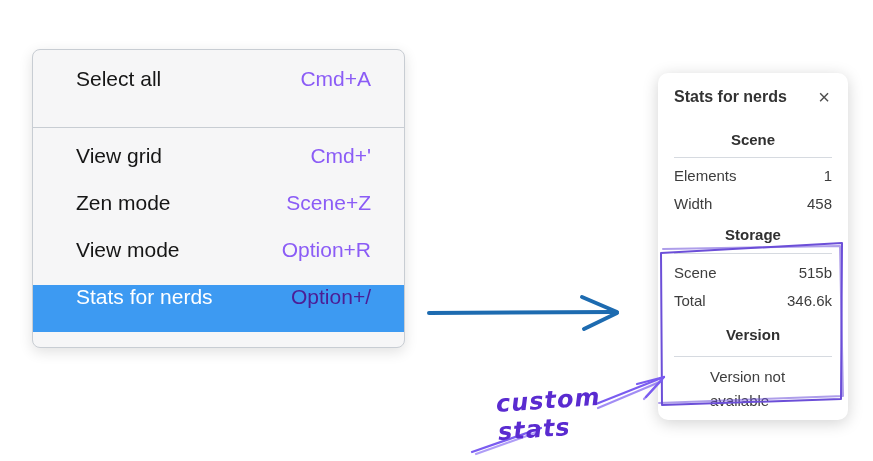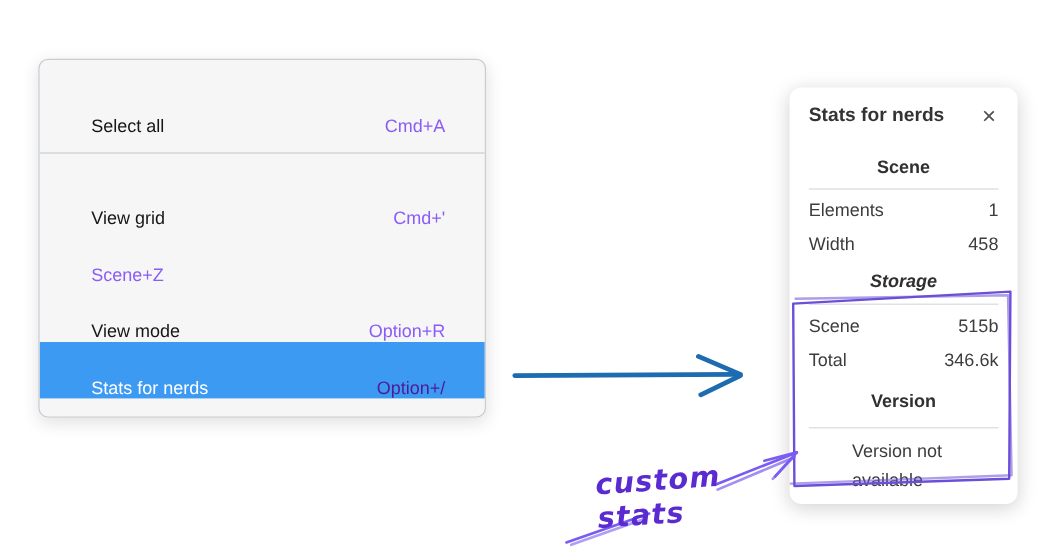--- a/index.html
+++ b/index.html
@@ -14,22 +14,22 @@
     position:absolute;left:32px;top:49px;width:373px;
     background:#f6f6f7;
     border:1px solid #c8cdd3;border-radius:8px;
     box-shadow:0 4px 14px rgba(0,0,0,.12);
     overflow:hidden;box-sizing:border-box;
   }
   .menu-group-1{padding:17px 0 13px 0;}
   .menu-group-2{padding:16px 0 15px 0;}
   .menu-divider{height:1px;background:#c8cdd3;}
   .menu-item{
-    height:47px;display:flex;align-items:flex-end;justify-content:space-between;
-    padding:0 33px 0 43px;font-size:15px;color:#161616;
+    height:47px;display:flex;align-items:flex-start;justify-content:space-between;
+    padding:0 33px 0 43px;font-size:21px;color:#161616;
   }
   .menu-item .shortcut{color:#8b5cf6;}
   .menu-item.highlighted{background:#3d9af2;color:#ffffff;}
   .menu-item.highlighted .shortcut{color:#4c1d95;}
 
   
   .panel{
     position:absolute;left:658px;top:73px;width:190px;height:347px;
     background:#ffffff;border-radius:10px;
     box-shadow:0 3px 16px rgba(0,0,0,.18);
@@ -43,21 +43,21 @@
   .panel-title{font-weight:bold;font-size:16px;color:#333333;}
   .panel-close{
     font-size:20px;line-height:20px;color:#4f4f4f;cursor:pointer;
     font-weight:400;padding:0 2px;
   }
   .sec-heading{
     text-align:center;font-weight:bold;font-size:15px;color:#303030;
     line-height:20px;
   }
   .sec-heading.scene{margin-top:22px;}
-  .sec-heading.storage{margin-top:7px;font-style:italic;}
+  .sec-heading.storage{margin-top:7px;}
   .sec-heading.version{margin-top:10px;}
   .sec-rule{height:1px;background:#d6dae0;border:0;margin:0;}
   .rule-scene{margin-top:7px;}
   .rule-storage{margin-top:8px;}
   .rule-version{margin-top:11px;}
   .rows-scene{margin-top:4px;}
   .rows-storage{margin-top:5px;}
   .stat-row{
     display:flex;align-items:center;justify-content:space-between;
     line-height:28px;color:#3d3d3d;
@@ -87,20 +87,21 @@
       <span class="shortcut">Cmd+A</span>
     </div>
   </div>
   <div class="menu-divider"></div>
   <div class="menu-group-2">
     <div class="menu-item">
       <span>View grid</span>
       <span class="shortcut">Cmd+'</span>
     </div>
     <div class="menu-item">
+      <span>Zen mode</span>
       <span class="shortcut">Scene+Z</span>
     </div>
     <div class="menu-item">
       <span>View mode</span>
       <span class="shortcut">Option+R</span>
     </div>
     <div class="menu-item highlighted">
       <span>Stats for nerds</span>
       <span class="shortcut">Option+/</span>
     </div>

